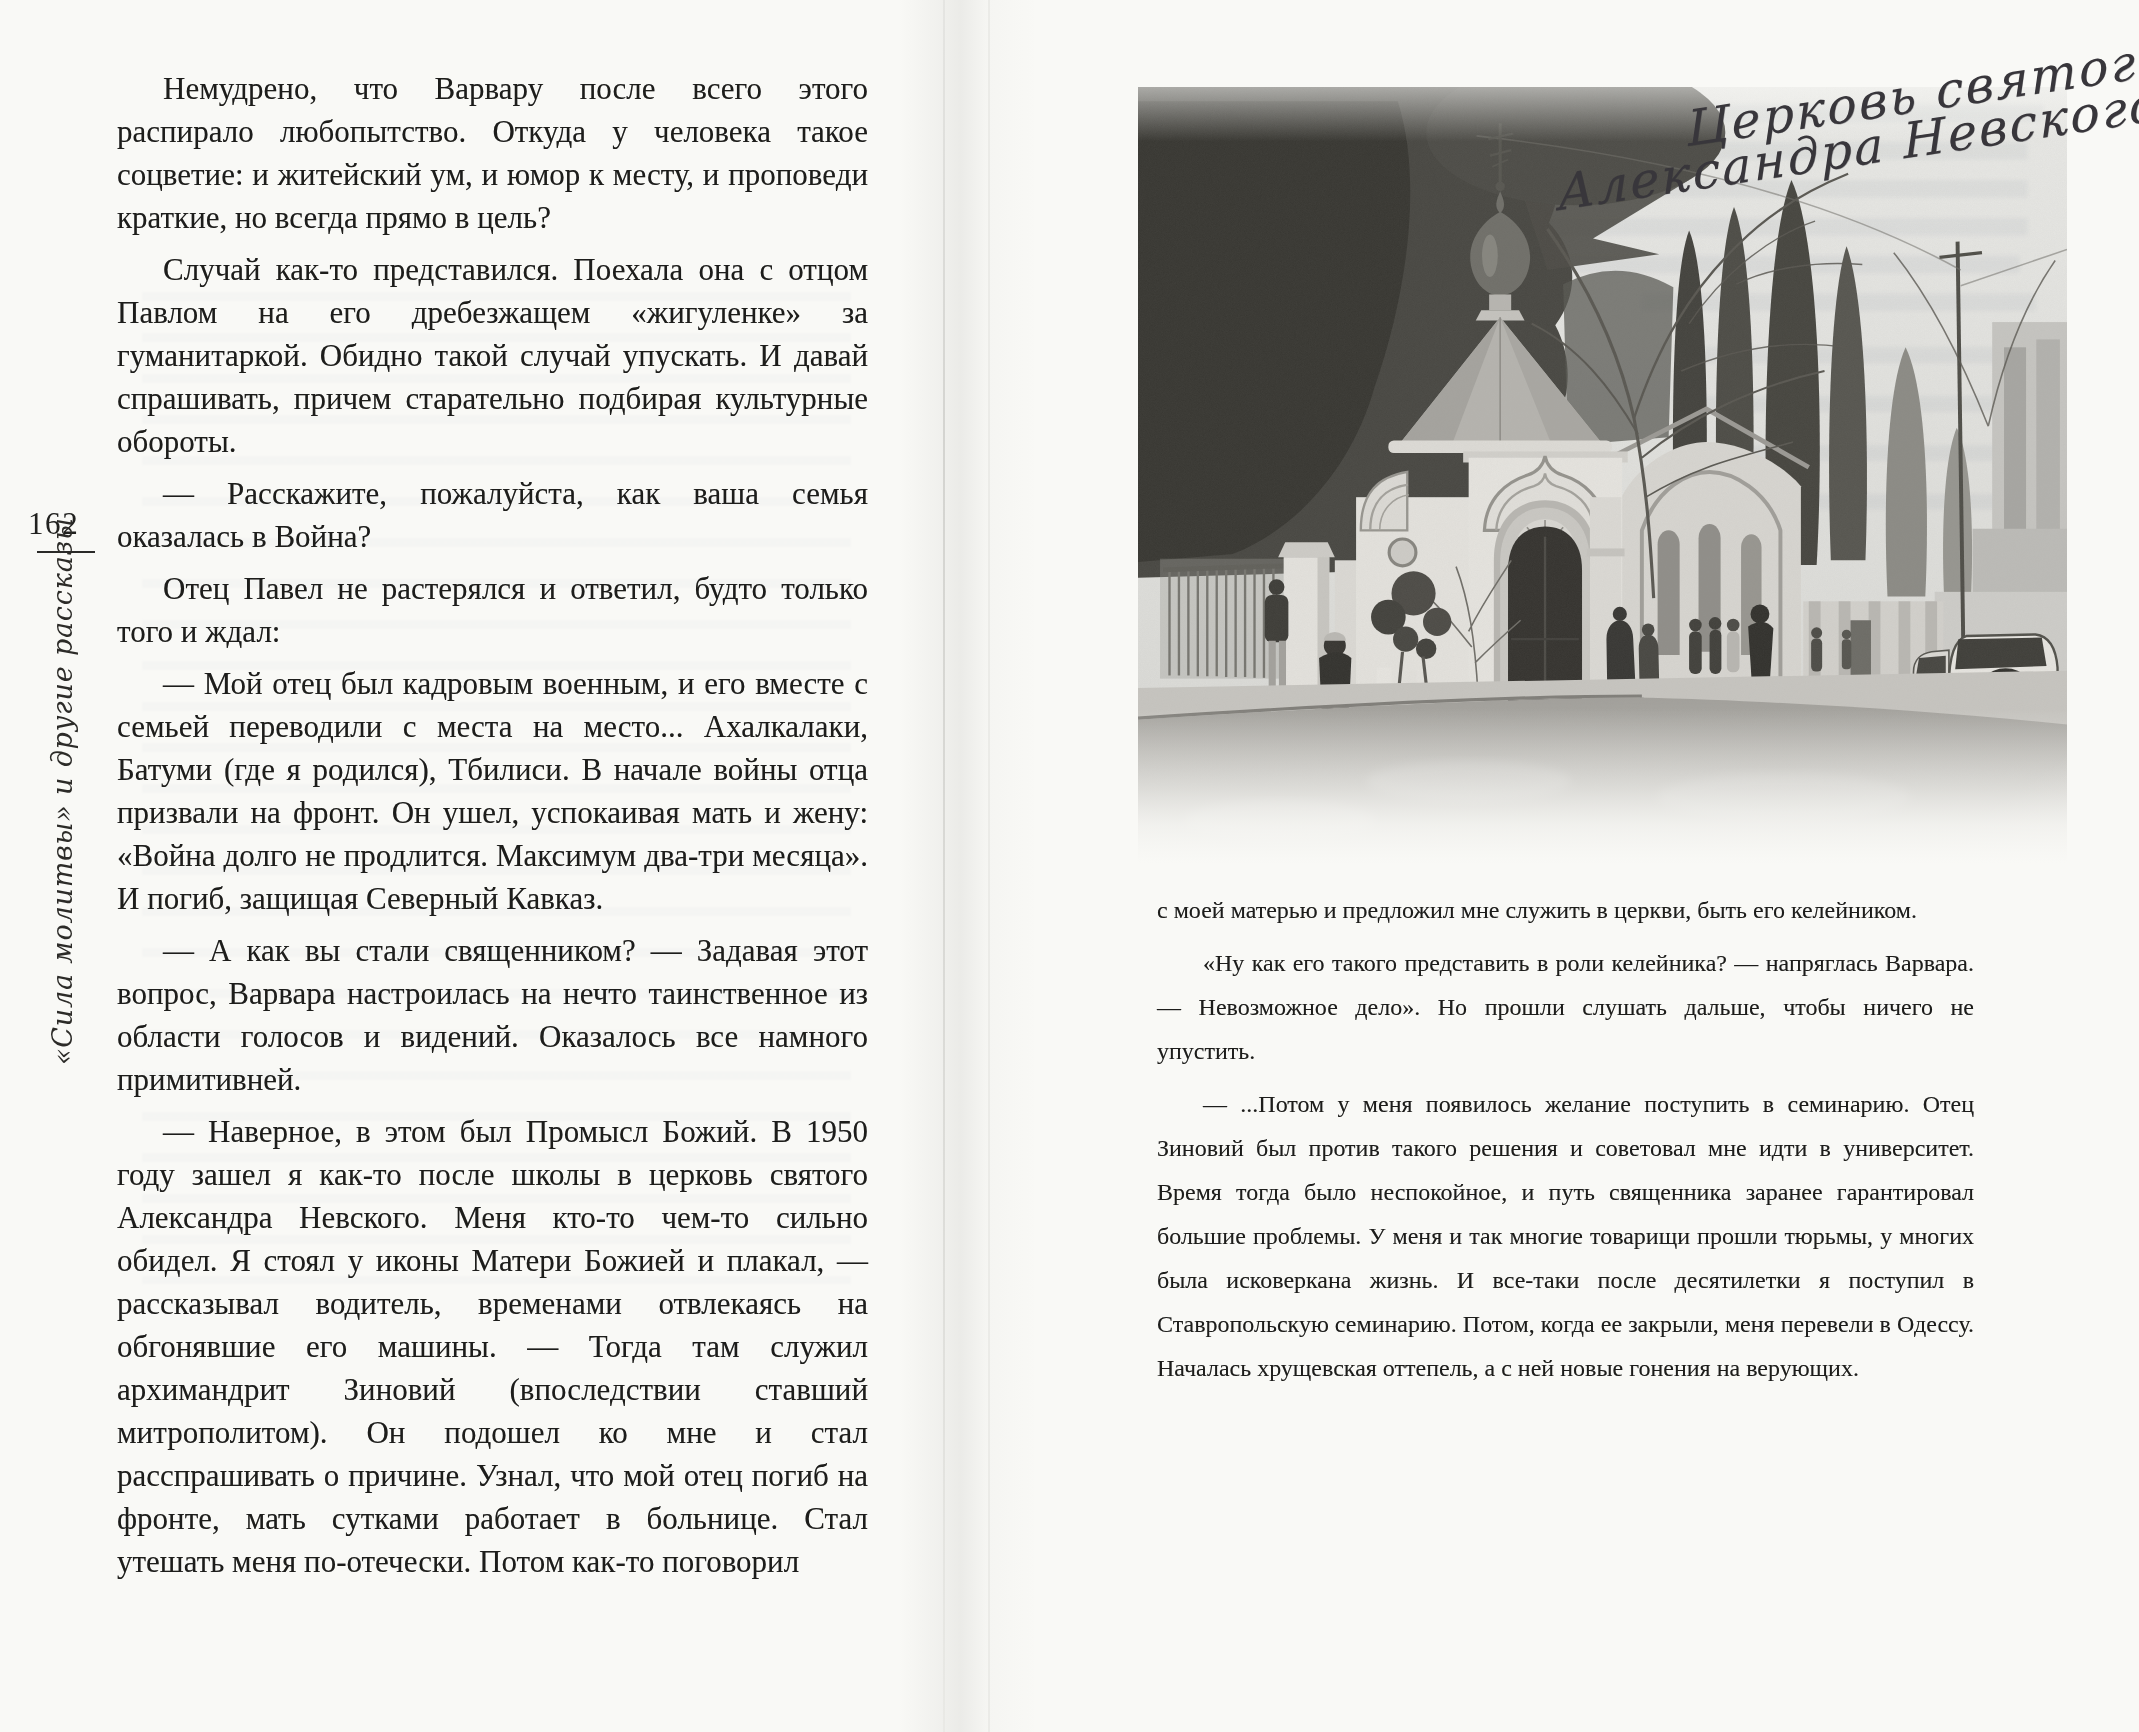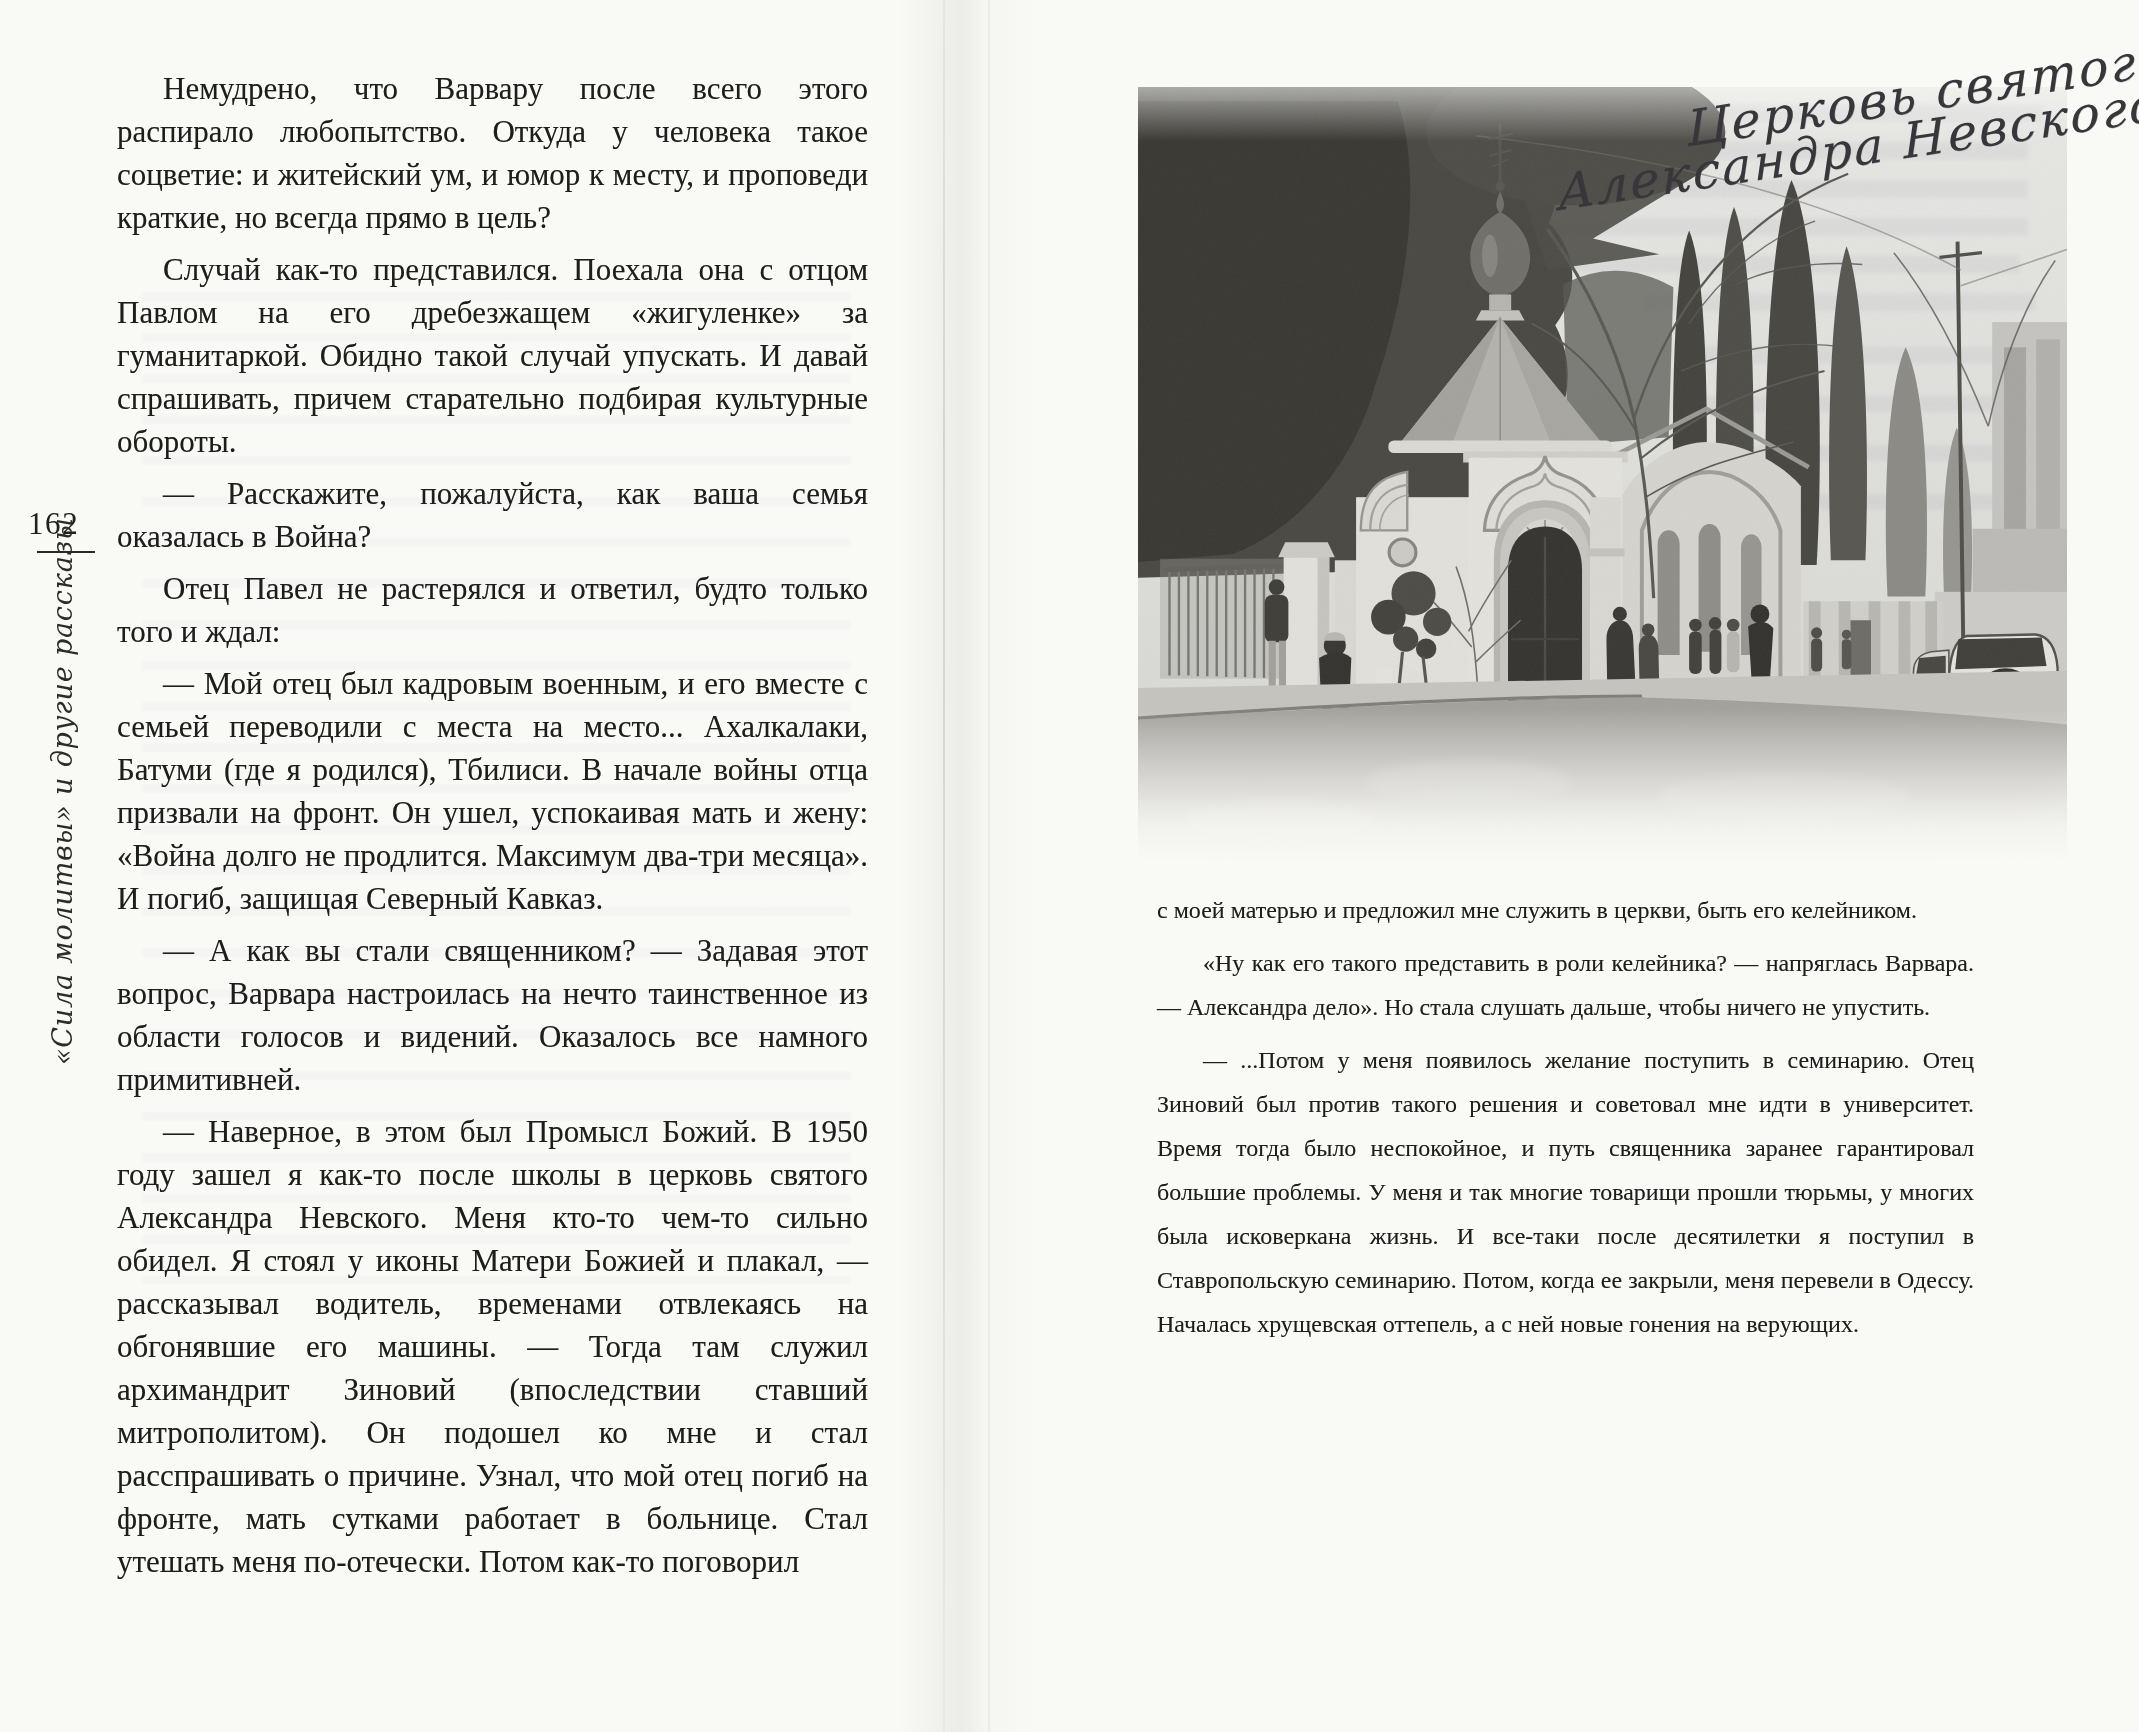--- a/index.html
+++ b/index.html
@@ -374,19 +374,19 @@
 
         <rect width="1180" height="985" filter="url(#grain)" opacity="0.10"></rect>
       </svg>
     </div>
 
     <div class="caption-line caption-1">Церковь святого</div>
     <div class="caption-line caption-2">Александра Невского</div>
 
     <div class="column col-right">
       <p class="no-indent">с моей матерью и предложил мне служить в церкви, быть его келейником.</p>
-      <p>«Ну как его такого представить в роли келейника? — напряглась Варвара. — Александра дело». Но стала слушать дальше, чтобы ничего не упустить.</p>
+      <p>«Ну как его такого представить в роли келейника? — напряглась Варвара. — Невозможное дело». Но прошли слушать дальше, чтобы ничего не упустить.</p>
       <p>— ...Потом у меня появилось желание поступить в семинарию. Отец Зиновий был против такого решения и советовал мне идти в университет. Время тогда было неспокойное, и путь священника заранее гарантировал большие проблемы. У меня и так многие товарищи прошли тюрьмы, у многих была исковеркана жизнь. И все-таки после десятилетки я поступил в Ставропольскую семинарию. Потом, когда ее закрыли, меня перевели в Одессу. Началась хрущевская оттепель, а с ней новые гонения на верующих.</p>
     </div>
   </div>
 
 </div>
 
 
 </body></html>

